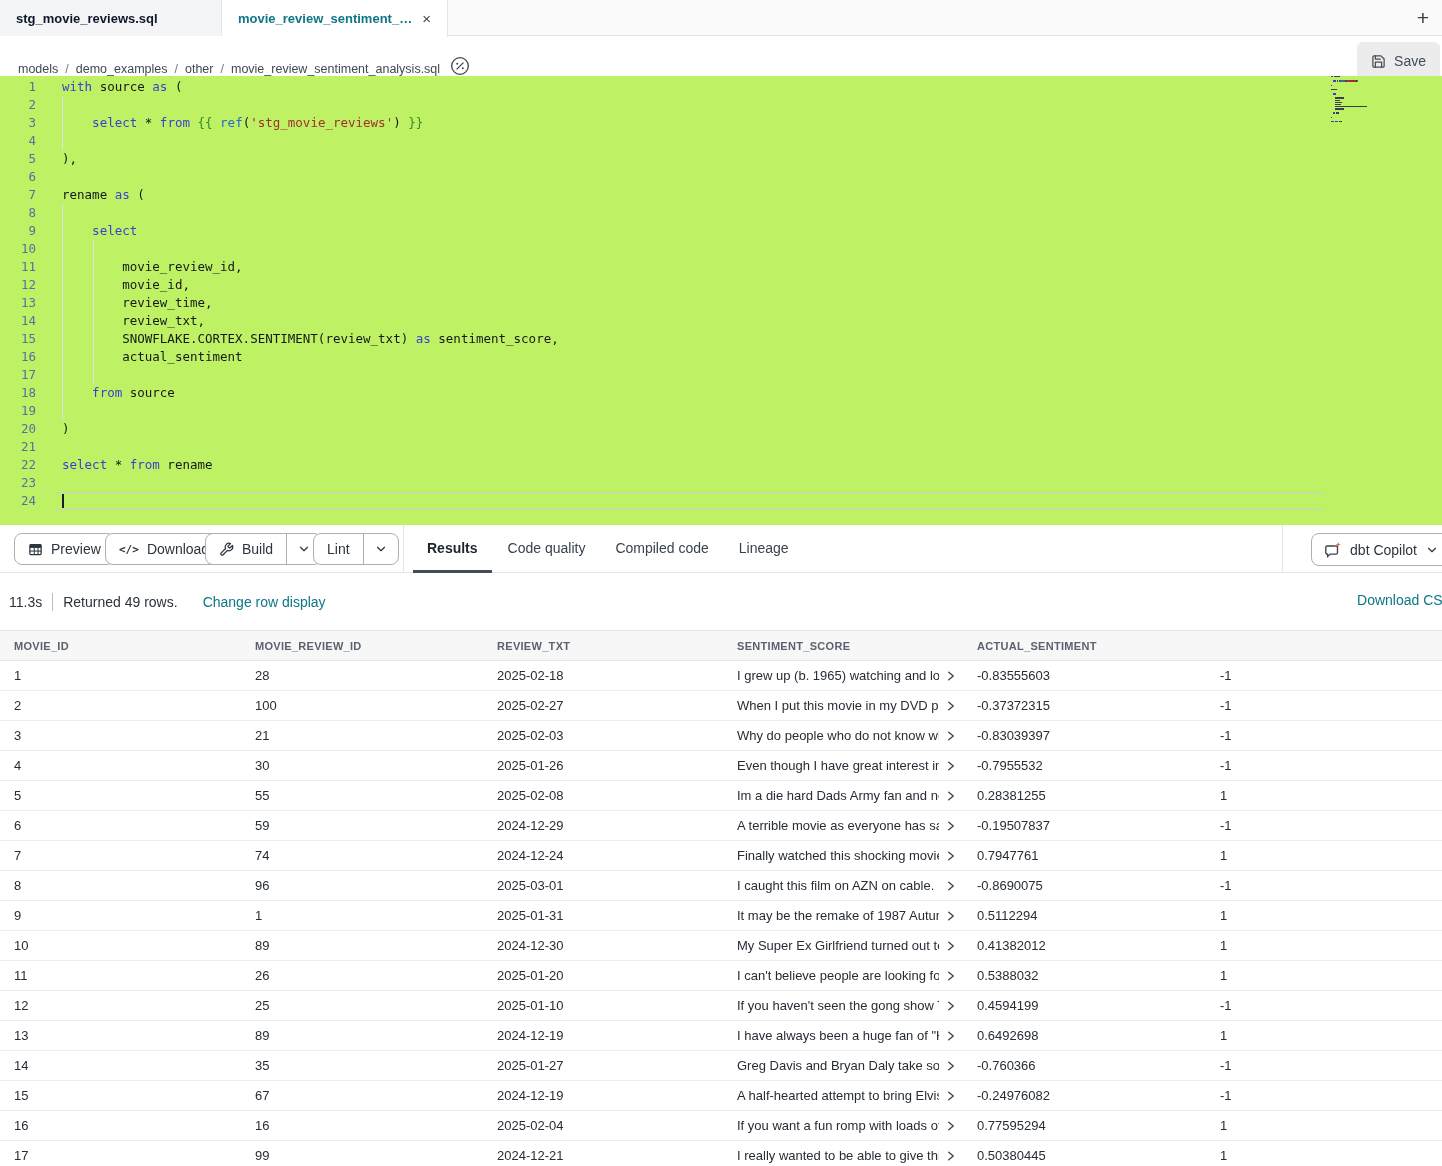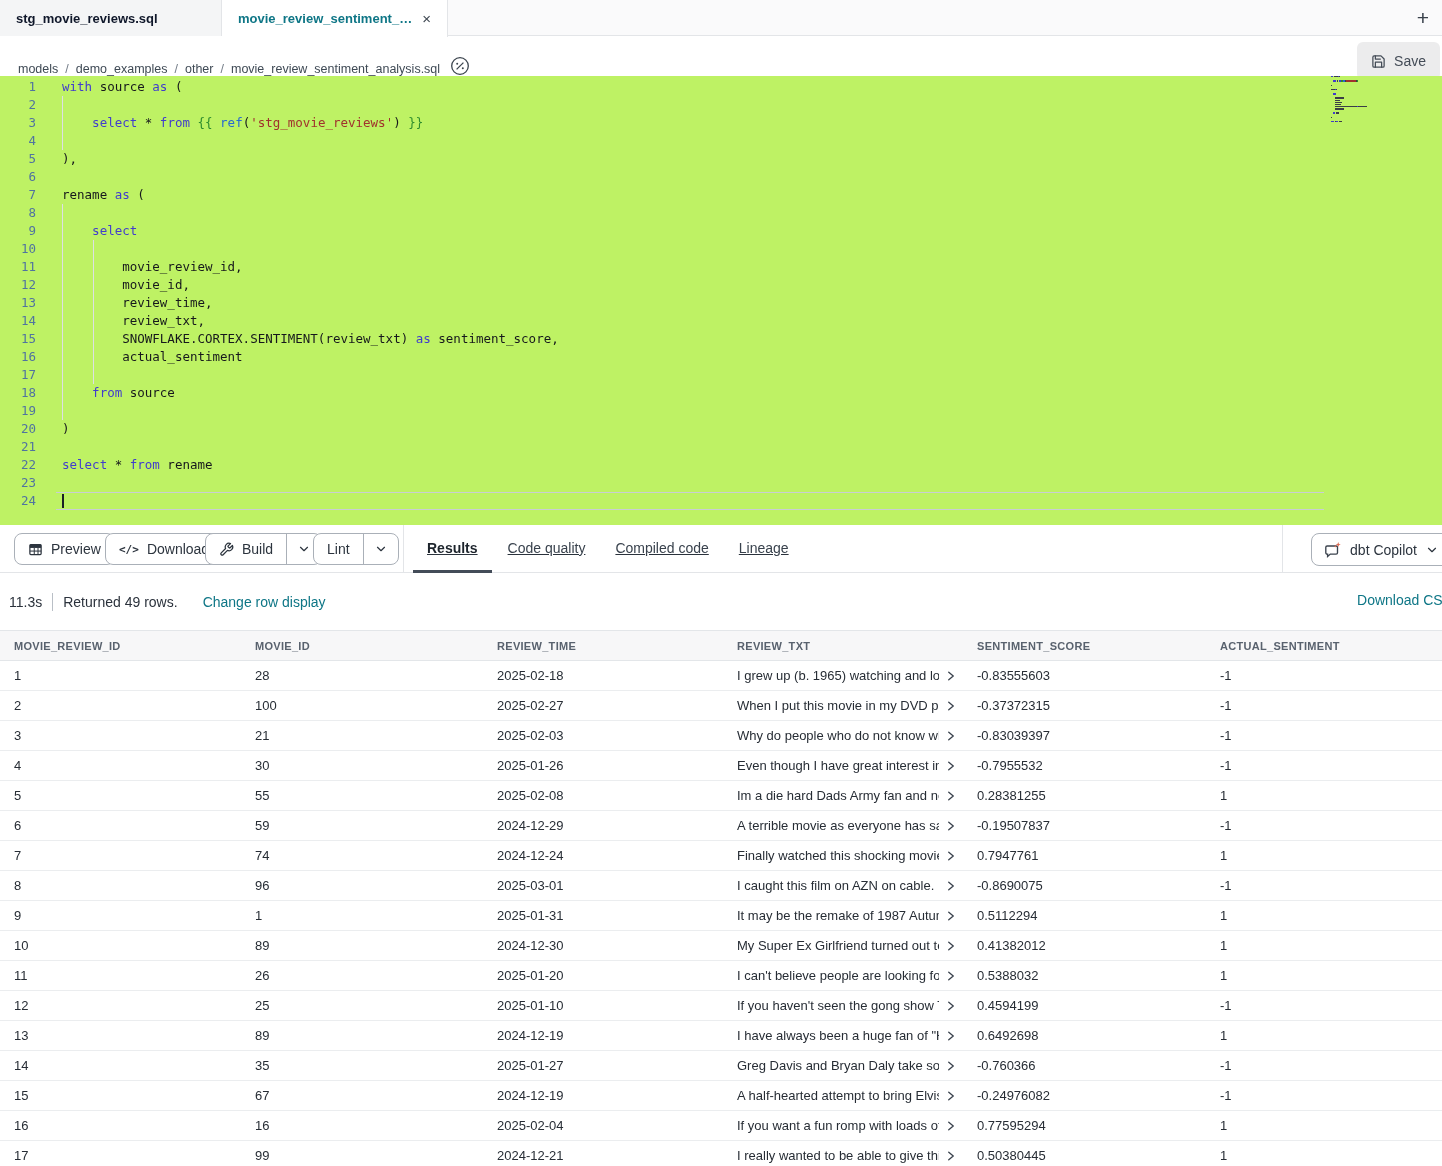--- a/index.html
+++ b/index.html
@@ -55,21 +55,21 @@
   
   .toolbar { position:absolute; top:525px; left:0; right:0; height:48px; background:#fff;
     border-bottom:1px solid #e3e5e8;padding-left:6px; }
   .btn { position:absolute; top:8px; height:32px; border:1px solid #aab0b8; border-radius:8px;
     background:#fff; display:flex; align-items:center; font-size:14px; font-weight:500;
     color:#2c343e; cursor:pointer; }
   .btn .seg { display:flex; align-items:center; gap:8px; padding:0 13px; height:100%; }
   .btn .seg.drop { padding:0 10px; border-left:1px solid #aab0b8; cursor:pointer; }
   .code-glyph { font-family:"DejaVu Sans Mono", monospace; font-size:11px; font-weight:700; }
   .tb-divider { position:absolute; top:0; width:1px; height:48px; background:#e3e5e8; }
-  .rtabs { position:absolute; left:413px; top:0; height:48px; display:flex; gap:2px;text-decoration:underline; }
+  .rtabs { position:absolute; left:413px; top:0; height:48px; display:flex; gap:2px; }
   .rtab { height:48px; display:flex; align-items:center; padding:0 14px; font-size:14px;
     color:#39424d; cursor:pointer; border-bottom:3px solid transparent; }
   .rtab.on { color:#1d242c; font-weight:600; border-bottom:3px solid #434c58; }
   .copilot-btn { position:absolute; right:-10px; top:8px; height:33px; border:1px solid #aab0b8;
     border-radius:8px; background:#fff; display:flex; align-items:center; gap:8px; padding:0 12px;
     font-size:14px; font-weight:500; color:#2c343e; cursor:pointer; }
 
   
   .statusrow { position:absolute; top:573px; left:0; right:0; height:57px; background:#fff; }
   .status-left { position:absolute; left:9px; top:0; height:57px; display:flex; align-items:center;
@@ -285,23 +285,22 @@
       <span>11.3s</span>
       <span class="pipe"></span>
       <span>Returned 49 rows.</span>
       <span class="linklike change-link">Change row display</span>
     </div>
     <span class="linklike dl-link">Download CSV</span>
   </div>
 
   <div class="rtable">
     <div class="thead">
+      <div class="th">MOVIE_ID</div>
       <div class="th">MOVIE_REVIEW_ID</div>
-      <div class="th">MOVIE_ID</div>
-      <div class="th">REVIEW_TIME</div>
       <div class="th">REVIEW_TXT</div>
       <div class="th">SENTIMENT_SCORE</div>
       <div class="th">ACTUAL_SENTIMENT</div>
     </div>
     <div>
         <div class="trow">
           <div class="tcell">1</div>
           <div class="tcell">28</div>
           <div class="tcell">2025-02-18</div>
           <div class="tcell">

